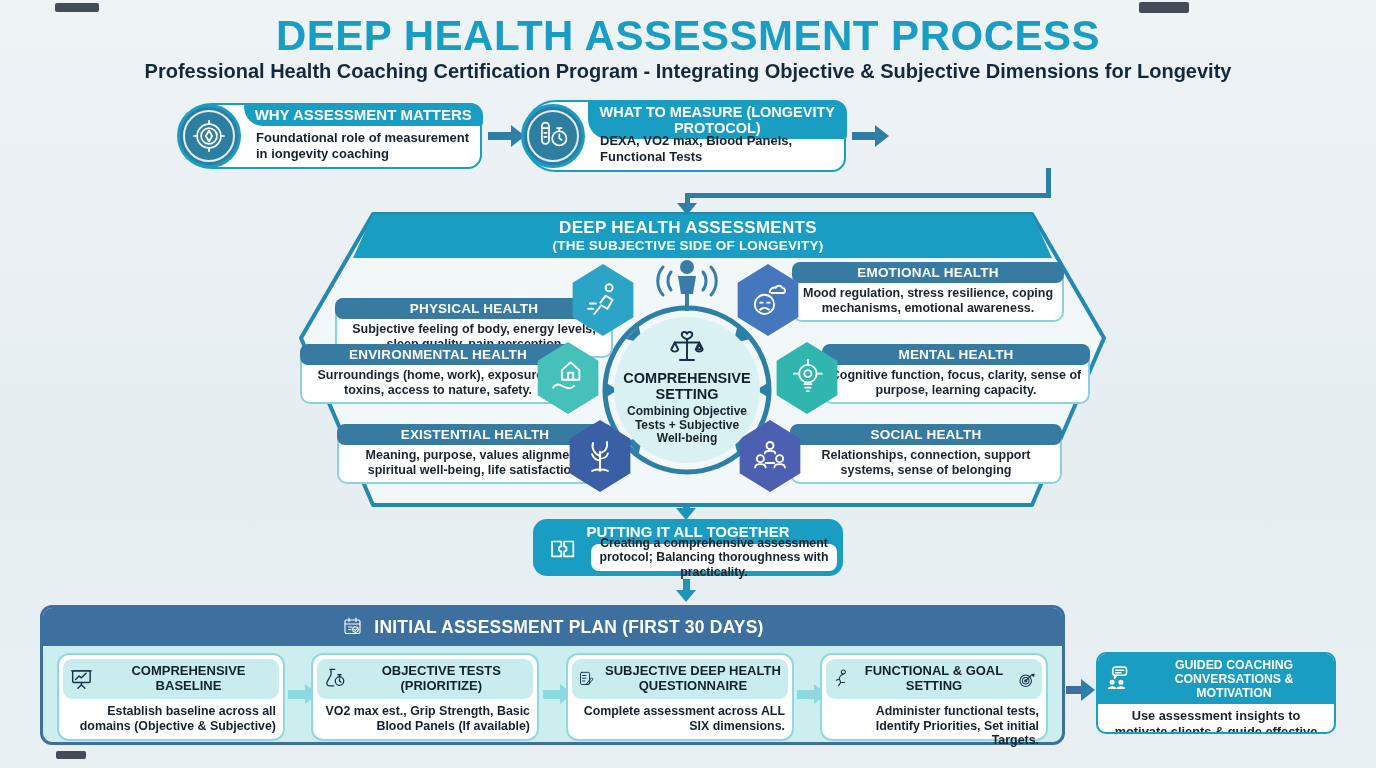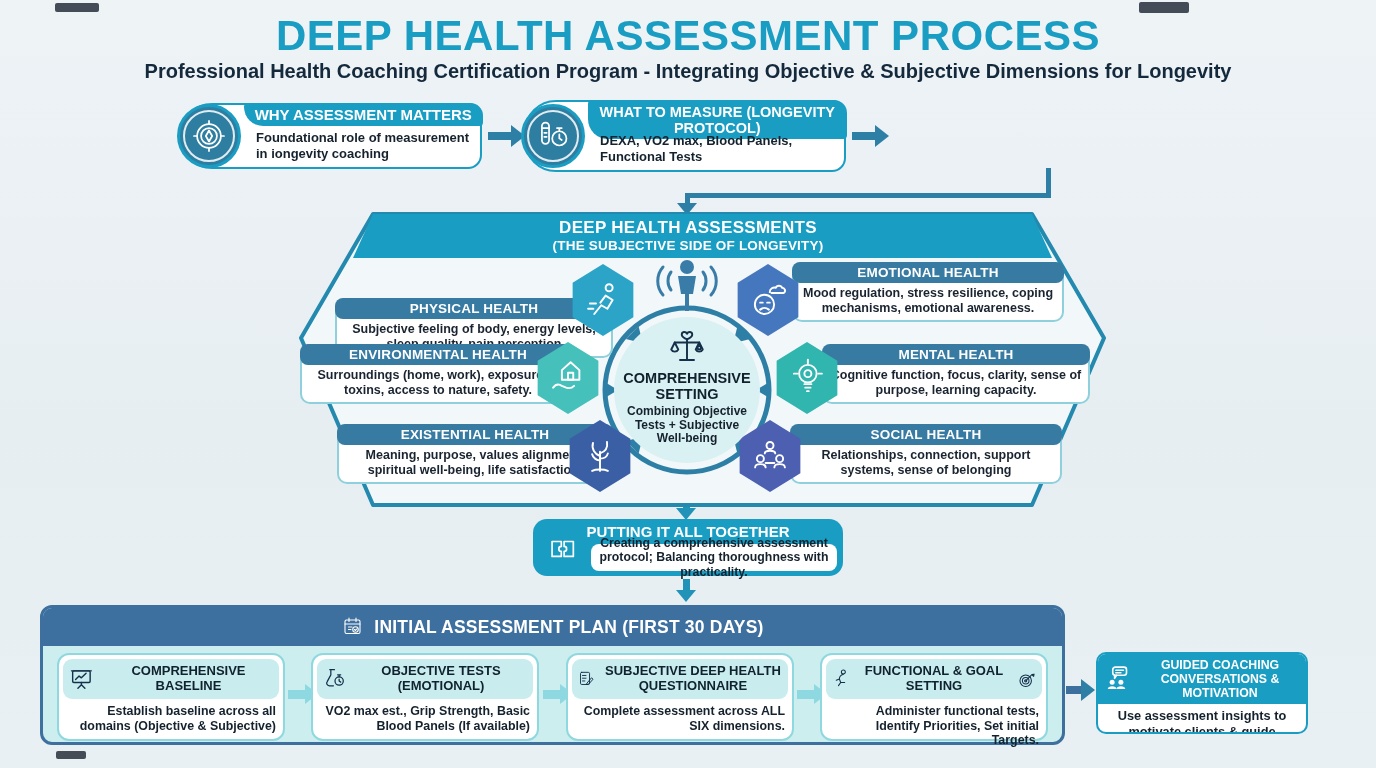--- a/index.html
+++ b/index.html
@@ -87,21 +87,21 @@
     border-radius:12px; z-index:6; }
   .step-head { display:flex; align-items:center; justify-content:center; gap:7px;
     background:#c9ecef; margin:4px; border-radius:9px; min-height:40px; padding:2px 5px; }
   .step-title { font-size:13px; font-weight:800; color:#10222e; text-align:center; line-height:1.12; }
   .step-desc { font-size:12.4px; font-weight:700; color:#15222e; text-align:right; line-height:1.18; padding:1px 7px; }
   .step-arrow { position:absolute; height:9px; background:#8ed8e2; z-index:6; }
   .step-arrow::after { content:""; position:absolute; right:-12px; top:-6px; width:0; height:0;
     border-top:10.5px solid transparent; border-bottom:10.5px solid transparent; border-left:13px solid #8ed8e2; }
 
   
-  .guided-box { position:absolute; left:1096px; top:652px; width:212px; height:82px;
+  .guided-box { position:absolute; left:1096px; top:652px; width:240px; height:82px;
     background:#fff; border:2px solid #1a9dc3; border-radius:10px; z-index:5; overflow:hidden; }
   .guided-head { background:#1a9dc3; display:flex; align-items:center; gap:6px; padding:4px 6px; min-height:38px; }
   .guided-title { color:#fff; font-weight:800; font-size:12.3px; line-height:1.15; text-align:center; flex:1; }
   .guided-desc { font-size:12.8px; font-weight:700; color:#15222e; text-align:center; line-height:1.18; padding:4px 8px; }
 
   svg.bglayer { position:absolute; left:0; top:0; z-index:1; }
 </style>
 </head>
 <body>
 
@@ -305,21 +305,21 @@
   </div>
   <div class="step-arrow" style="left:288px;top:690px;width:18px;"></div>
 
   <div class="step-box" style="left:311px;top:653px;">
     <div class="step-head">
       <svg class="icon-dark" width="30" height="30" viewBox="0 0 48 48">
         <path d="M15 6h9M17 6v10l-7 13a5 5 0 0 0 4 8h8"></path>
         <circle cx="33" cy="28" r="8"></circle>
         <path d="M33 24v4l3 2M30 16h6M33 16v4"></path>
       </svg>
-      <div class="step-title">OBJECTIVE TESTS (EMOTIONAL)</div>
+      <div class="step-title">OBJECTIVE TESTS (PRIORITIZE)</div>
     </div>
     <div class="step-desc">VO2 max est., Grip Strength, Basic Blood Panels (If available)</div>
   </div>
   <div class="step-arrow" style="left:543px;top:690px;width:18px;"></div>
 
   <div class="step-box" style="left:566px;top:653px;">
     <div class="step-head">
       <svg class="icon-dark" width="30" height="30" viewBox="0 0 48 48">
         <rect x="9" y="7" width="23" height="31" rx="3"></rect>
         <path d="M14 15h9M14 22h9M14 29h6"></path>

